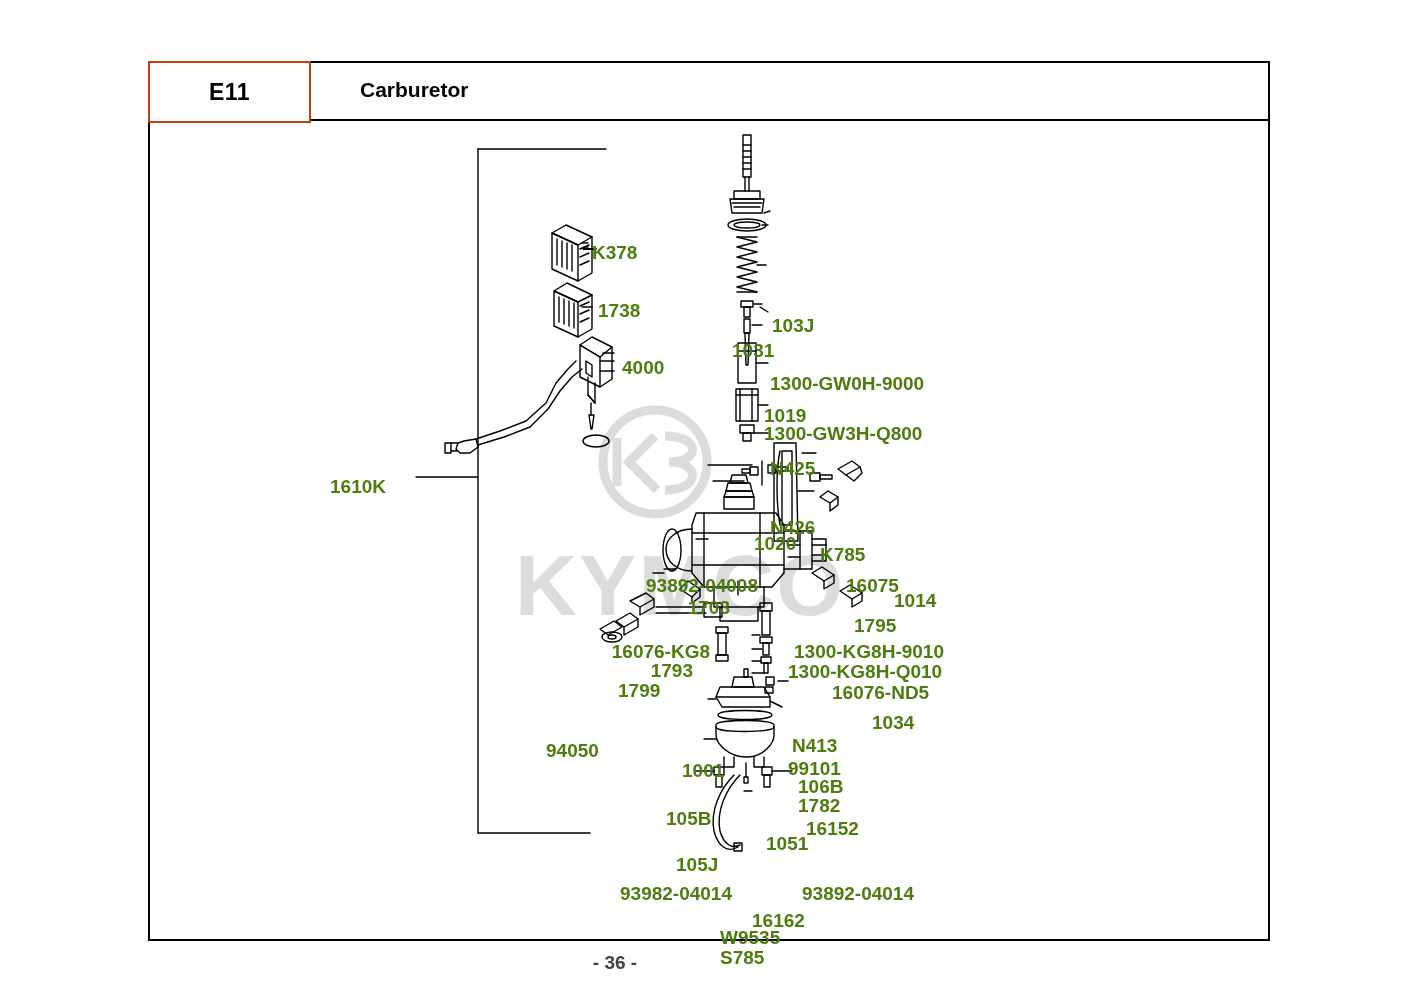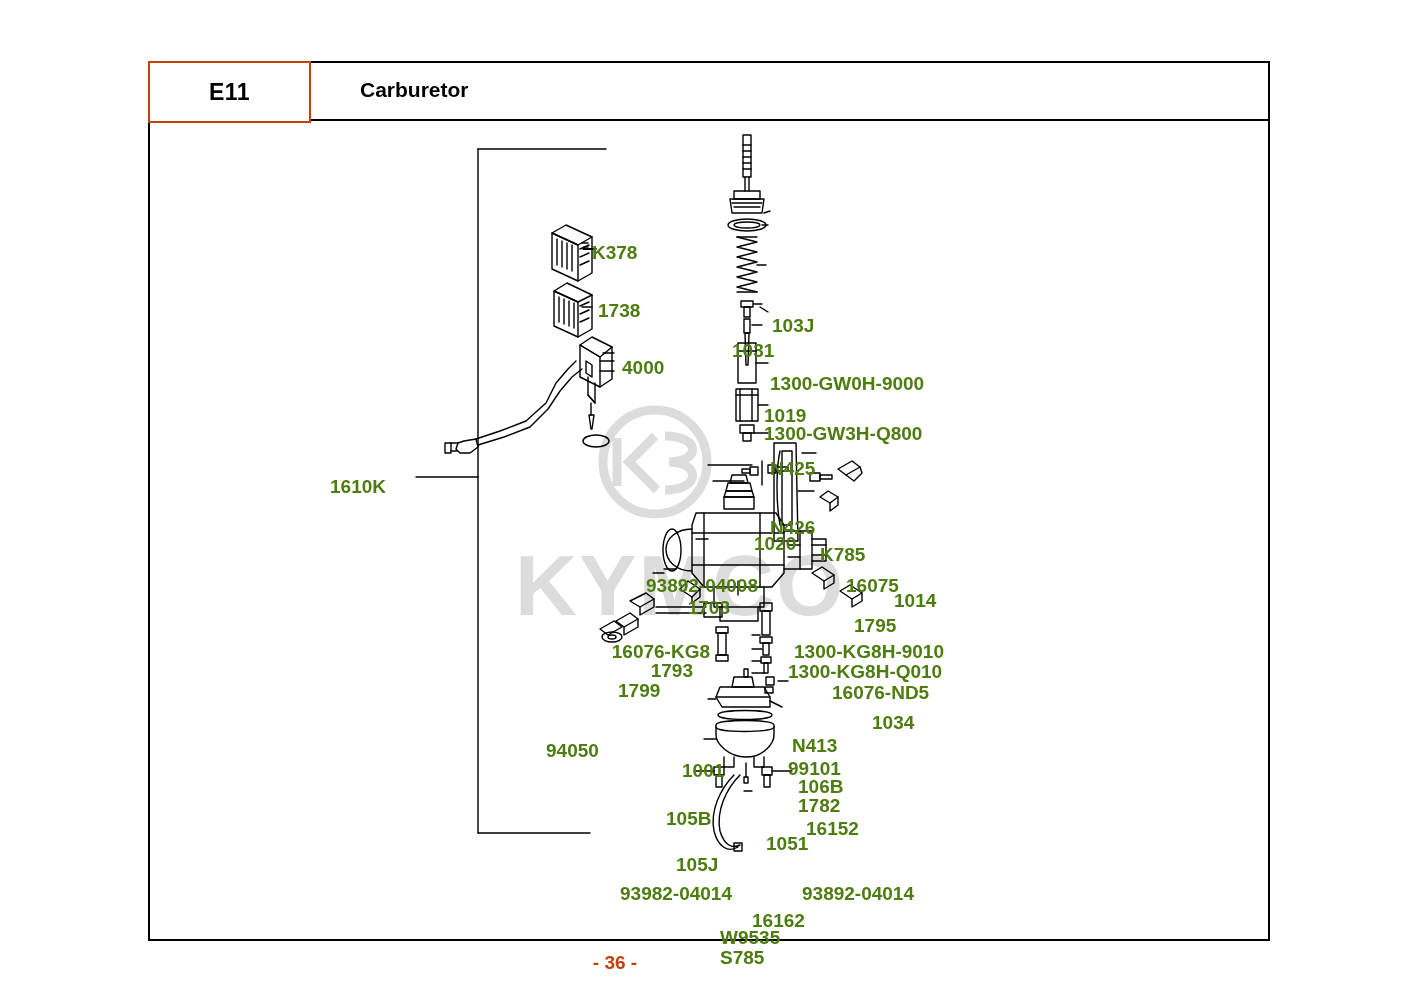--- a/index.html
+++ b/index.html
@@ -67,21 +67,21 @@
     color: #000;
   }
   .page-number {
     position: absolute;
     left: 0;
     top: 952px;
     width: 1230px;
     text-align: center;
     font-size: 19px;
     font-weight: bold;
-    color: #c2410c;
+    color: #404040;
   }
   
   .watermark {
     position: absolute;
     left: 505px;
     top: 400px;
     width: 440px;
     height: 245px;
     pointer-events: none;
     opacity: 1;

